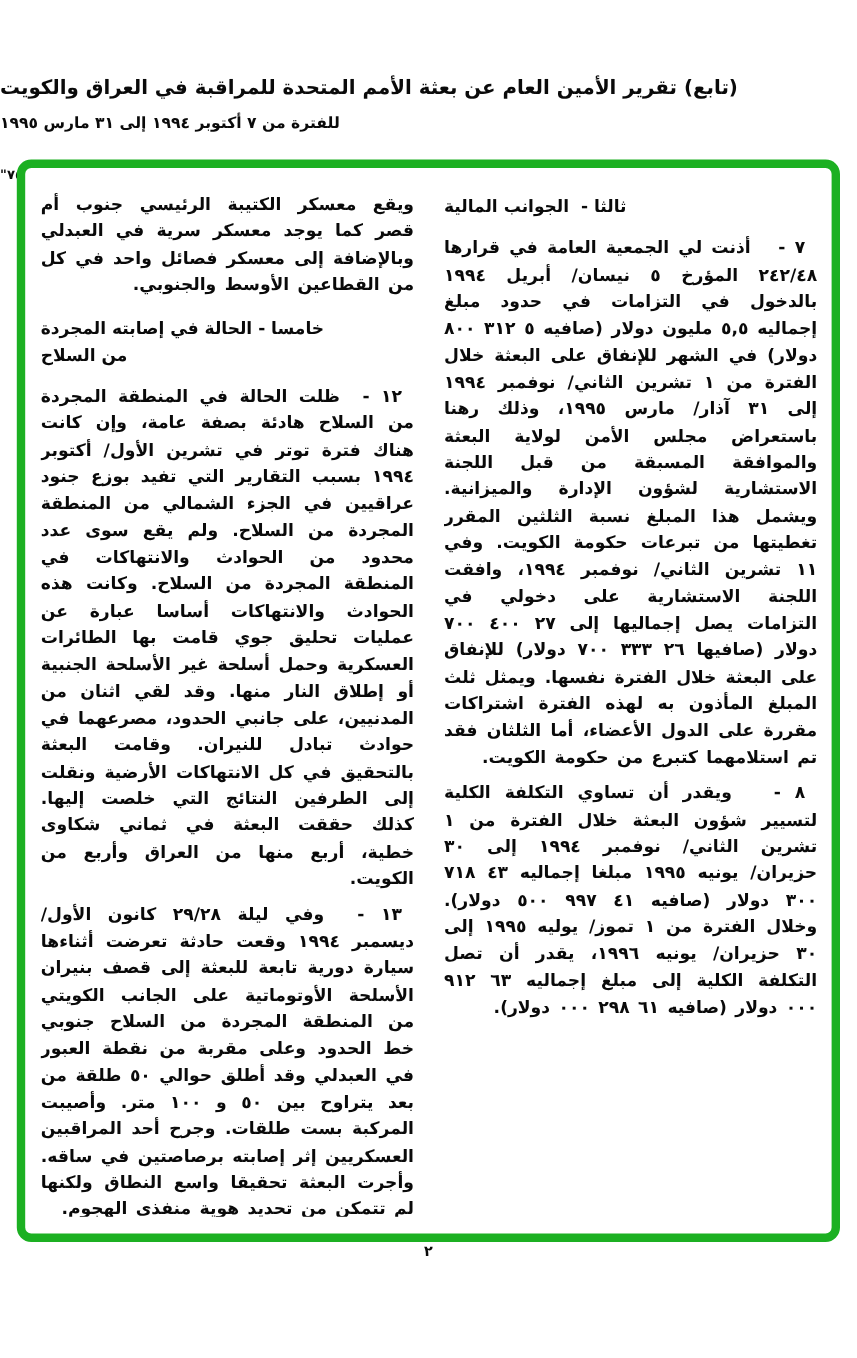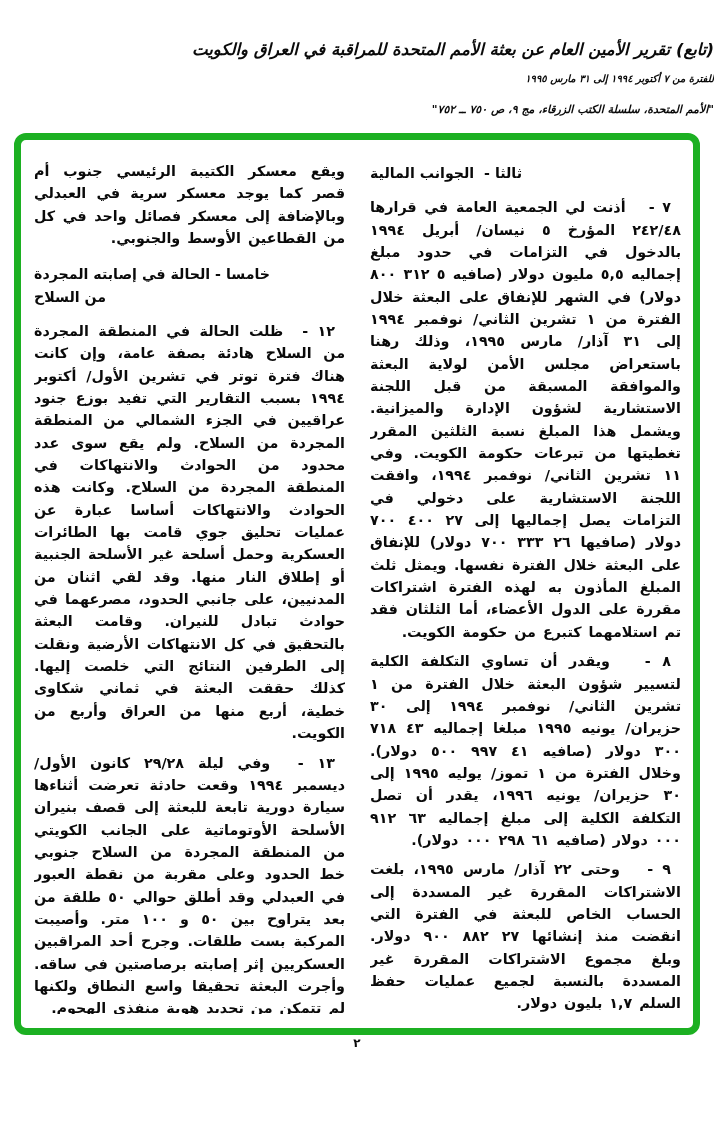--- a/index.html
+++ b/index.html
@@ -12,34 +12,33 @@
     font-family: "DejaVu Sans", sans-serif;
     direction: rtl;
   }
   .page {
     position: relative;
     width: 714px;
     height: 1132px;
     overflow: hidden;
   }
   .header {
-    padding-top: 42px;
-    text-align: right;
+    padding-top: 65px;
+    text-align: left;
     font-weight: bold;
-    font-style: italic;
   }
   .header .t1 {
     font-size: 16.5px;
     line-height: 1.0;
     margin-bottom: 15px;
   }
   .header .t2 {
-    font-size: 10px;
+    font-size: 13px;
     line-height: 1.0;
-    margin-bottom: 20px;
+    margin-bottom: 30px;
   }
   .header .t3 {
     font-size: 11px;
     line-height: 1.0;
   }
   .frame {
     position: absolute;
     left: 14px;
     top: 133px;
     width: 686px;
@@ -97,21 +96,20 @@
     <div class="t1">(تابع) تقرير الأمين العام عن بعثة الأمم المتحدة للمراقبة في العراق والكويت</div>
     <div class="t2">للفترة من ٧ أكتوبر ١٩٩٤ إلى ٣١ مارس ١٩٩٥</div>
     <div class="t3">"الأمم المتحدة، سلسلة الكتب الزرقاء، مج ٩، ص ٧٥٠ ــ ٧٥٢"</div>
   </div>
 
   <div class="frame" style="border-color: rgb(28, 176, 34);">
     <div class="col">
         <div class="heading">ثالثا -&nbsp;&nbsp;الجوانب المالية</div>
         <div class="para">٧ -&nbsp;&nbsp;&nbsp;أذنت لي الجمعية العامة في قرارها ٢٤٢/٤٨ المؤرخ ٥ نيسان/ أبريل ١٩٩٤ بالدخول في التزامات في حدود مبلغ إجماليه ٥,٥ مليون دولار (صافيه ٥ ٣١٢ ٨٠٠ دولار) في الشهر للإنفاق على البعثة خلال الفترة من ١ تشرين الثاني/ نوفمبر ١٩٩٤ إلى ٣١ آذار/ مارس ١٩٩٥، وذلك رهنا باستعراض مجلس الأمن لولاية البعثة والموافقة المسبقة من قبل اللجنة الاستشارية لشؤون الإدارة والميزانية. ويشمل هذا المبلغ نسبة الثلثين المقرر تغطيتها من تبرعات حكومة الكويت. وفي ١١ تشرين الثاني/ نوفمبر ١٩٩٤، وافقت اللجنة الاستشارية على دخولي في التزامات يصل إجماليها إلى ٢٧ ٤٠٠ ٧٠٠ دولار (صافيها ٢٦ ٣٣٣ ٧٠٠ دولار) للإنفاق على البعثة خلال الفترة نفسها. ويمثل ثلث المبلغ المأذون به لهذه الفترة اشتراكات مقررة على الدول الأعضاء، أما الثلثان فقد تم استلامهما كتبرع من حكومة الكويت.</div>
         <div class="para">٨ -&nbsp;&nbsp;&nbsp;ويقدر أن تساوي التكلفة الكلية لتسيير شؤون البعثة خلال الفترة من ١ تشرين الثاني/ نوفمبر ١٩٩٤ إلى ٣٠ حزيران/ يونيه ١٩٩٥ مبلغا إجماليه ٤٣ ٧١٨ ٣٠٠ دولار (صافيه ٤١ ٩٩٧ ٥٠٠ دولار). وخلال الفترة من ١ تموز/ يوليه ١٩٩٥ إلى ٣٠ حزيران/ يونيه ١٩٩٦، يقدر أن تصل التكلفة الكلية إلى مبلغ إجماليه ٦٣ ٩١٢ ٠٠٠ دولار (صافيه ٦١ ٢٩٨ ٠٠٠ دولار).</div>
-        <div class="para">٩ -&nbsp;&nbsp;&nbsp;وحتى ٢٢ آذار/ مارس ١٩٩٥، بلغت الاشتراكات المقررة غير المسددة إلى الحساب الخاص للبعثة في الفترة التي انقضت منذ إنشائها ٢٧ ٨٨٢ ٩٠٠ دولار. وبلغ مجموع الاشتراكات المقررة غير المسددة بالنسبة لجميع عمليات حفظ السلم ١,٧ بليون دولار.</div>
       </div>
     <div class="col">
         <div class="para cont">ويقع معسكر الكتيبة الرئيسي جنوب أم قصر كما يوجد معسكر سرية في العبدلي وبالإضافة إلى معسكر فصائل واحد في كل من القطاعين الأوسط والجنوبي.</div>
         <div class="heading">خامسا - الحالة في إصابته المجردة
 من السلاح</div>
         <div class="para">١٢ -&nbsp;&nbsp;ظلت الحالة في المنطقة المجردة من السلاح هادئة بصفة عامة، وإن كانت هناك فترة توتر في تشرين الأول/ أكتوبر ١٩٩٤ بسبب التقارير التي تفيد بوزع جنود عراقيين في الجزء الشمالي من المنطقة المجردة من السلاح. ولم يقع سوى عدد محدود من الحوادث والانتهاكات في المنطقة المجردة من السلاح. وكانت هذه الحوادث والانتهاكات أساسا عبارة عن عمليات تحليق جوي قامت بها الطائرات العسكرية وحمل أسلحة غير الأسلحة الجنبية أو إطلاق النار منها. وقد لقي اثنان من المدنيين، على جانبي الحدود، مصرعهما في حوادث تبادل للنيران. وقامت البعثة بالتحقيق في كل الانتهاكات الأرضية ونقلت إلى الطرفين النتائج التي خلصت إليها. كذلك حققت البعثة في ثماني شكاوى خطية، أربع منها من العراق وأربع من الكويت.</div>
         <div class="para">١٣ -&nbsp;&nbsp;وفي ليلة ٢٩/٢٨ كانون الأول/ ديسمبر ١٩٩٤ وقعت حادثة تعرضت أثناءها سيارة دورية تابعة للبعثة إلى قصف بنيران الأسلحة الأوتوماتية على الجانب الكويتي من المنطقة المجردة من السلاح جنوبي خط الحدود وعلى مقربة من نقطة العبور في العبدلي وقد أطلق حوالي ٥٠ طلقة من بعد يتراوح بين ٥٠ و ١٠٠ متر. وأصيبت المركبة بست طلقات. وجرح أحد المراقبين العسكريين إثر إصابته برصاصتين في ساقه. وأجرت البعثة تحقيقا واسع النطاق ولكنها لم تتمكن من تحديد هوية منفذي الهجوم.</div>
       </div>
   </div>
 

